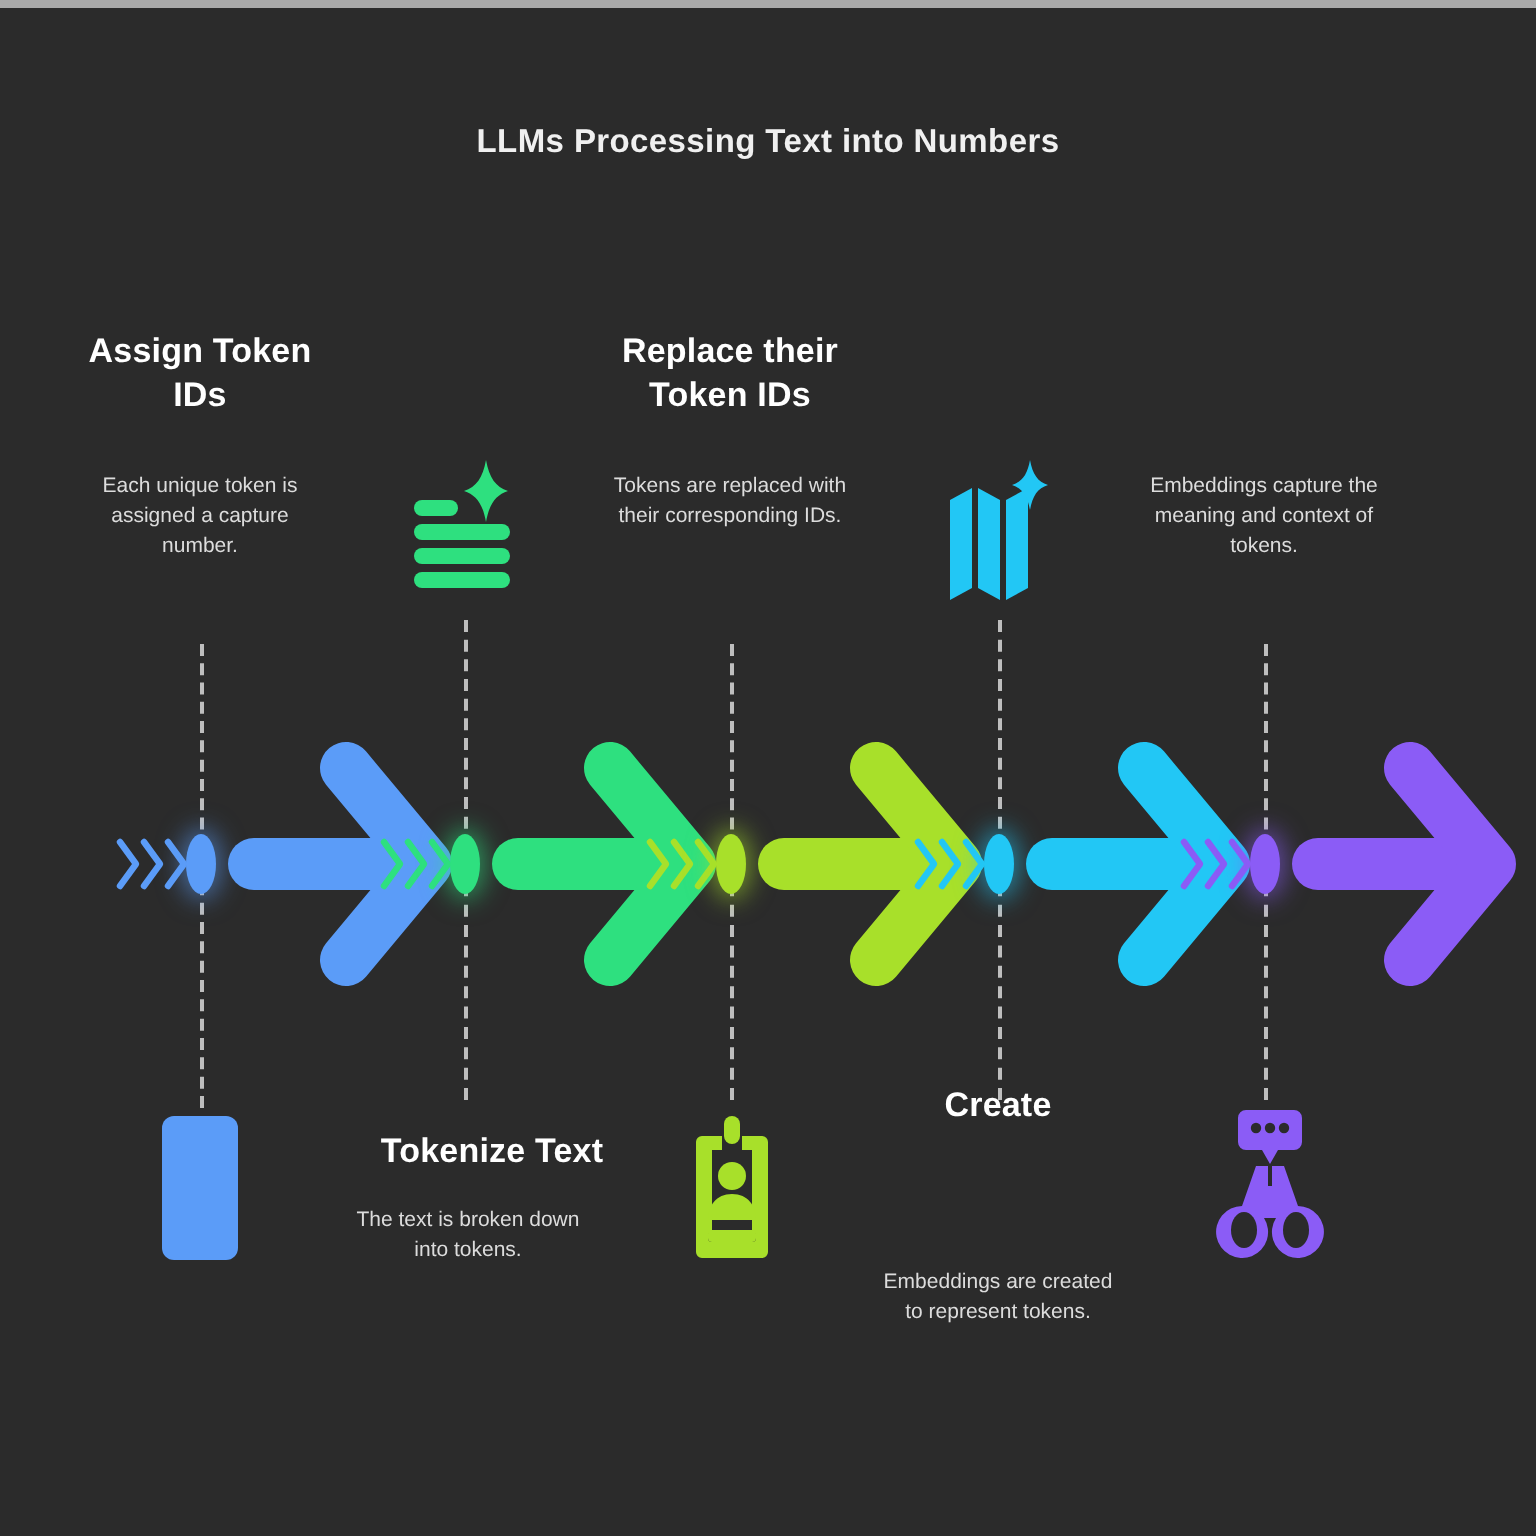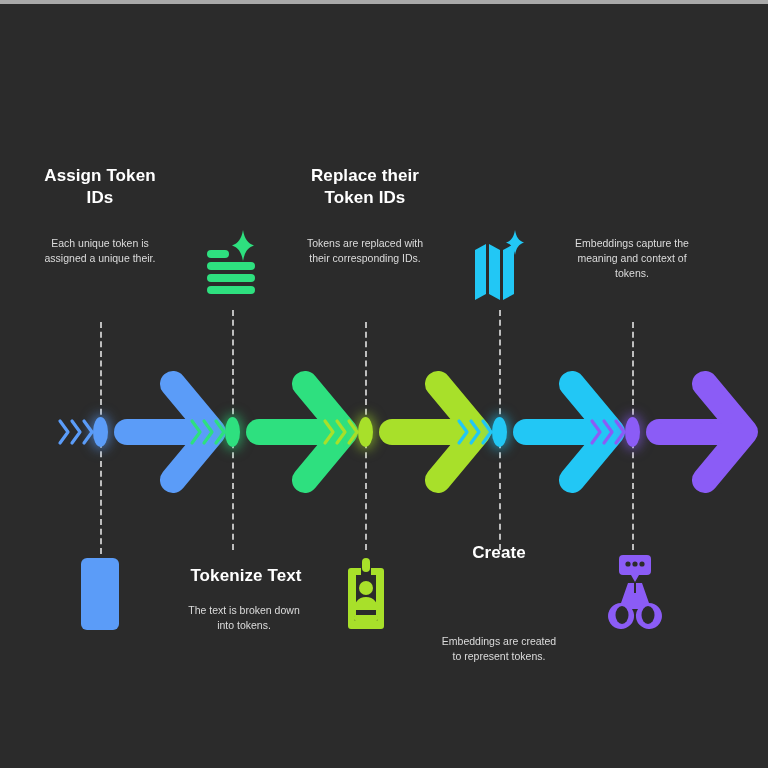--- a/index.html
+++ b/index.html
@@ -89,41 +89,42 @@
   .icon-box { position: absolute; }
   .icon-box svg { display: block; }
 </style>
 </head>
 <body>
 
 <div id="canvas">
 
   <div id="top-strip"></div>
 
+  <div id="title">LLMs Processing Text into Numbers</div>
 
   <div class="dash-line" style="left:100px; top:322px; height:112px;"></div>
   <div class="dash-line" style="left:100px; top:432px; height:122px;"></div>
 
   <div class="dash-line" style="left:232px; top:310px; height:124px;"></div>
   <div class="dash-line" style="left:232px; top:432px; height:118px;"></div>
 
   <div class="dash-line" style="left:365px; top:322px; height:112px;"></div>
   <div class="dash-line" style="left:365px; top:432px; height:118px;"></div>
 
   <div class="dash-line" style="left:499px; top:310px; height:124px;"></div>
   <div class="dash-line" style="left:499px; top:432px; height:118px;"></div>
 
   <div class="dash-line" style="left:632px; top:322px; height:112px;"></div>
   <div class="dash-line" style="left:632px; top:432px; height:118px;"></div>
 
   <div class="stage-label" style="left:22px; top:165px; width:156px;">
     <div>Assign Token</div>
     <div>IDs</div>
   </div>
-  <div class="stage-desc" style="left:38px; top:236px; width:124px;">Each unique token is assigned a unique their.</div>
+  <div class="stage-desc" style="left:38px; top:236px; width:124px;">Each unique token is assigned a capture number.</div>
 
   <div class="stage-label" style="left:287px; top:165px; width:156px;">
     <div>Replace their</div>
     <div>Token IDs</div>
   </div>
   <div class="stage-desc" style="left:303px; top:236px; width:124px;">Tokens are replaced with their corresponding IDs.</div>
 
   <div class="stage-desc" style="left:570px; top:236px; width:124px;">Embeddings capture the meaning and context of tokens.</div>
 
   <div class="icon-box" style="left:203px; top:228px;">
@@ -276,20 +277,20 @@
         <circle cx="34" cy="11" r="2.6"></circle>
         <ellipse cx="14" cy="62" rx="6.5" ry="9"></ellipse>
         <ellipse cx="40" cy="62" rx="6.5" ry="9"></ellipse>
       </g>
     </svg>
   </div>
 
   <div class="stage-label" style="left:168px; top:565px; width:156px;">
     <div>Tokenize Text</div>
   </div>
-  <div class="stage-desc" style="left:184px; top:603px; width:120px;">The text is broken down into tokens.</div>
+  <div class="stage-desc" style="left:174px; top:603px; width:120px;">The text is broken down into tokens.</div>
 
   <div class="stage-label" style="left:421px; top:542px; width:156px;">
     <div>Create</div>
   </div>
   <div class="stage-desc" style="left:439px; top:634px; width:120px;">Embeddings are created to represent tokens.</div>
 
 </div>
 
 </body></html>

